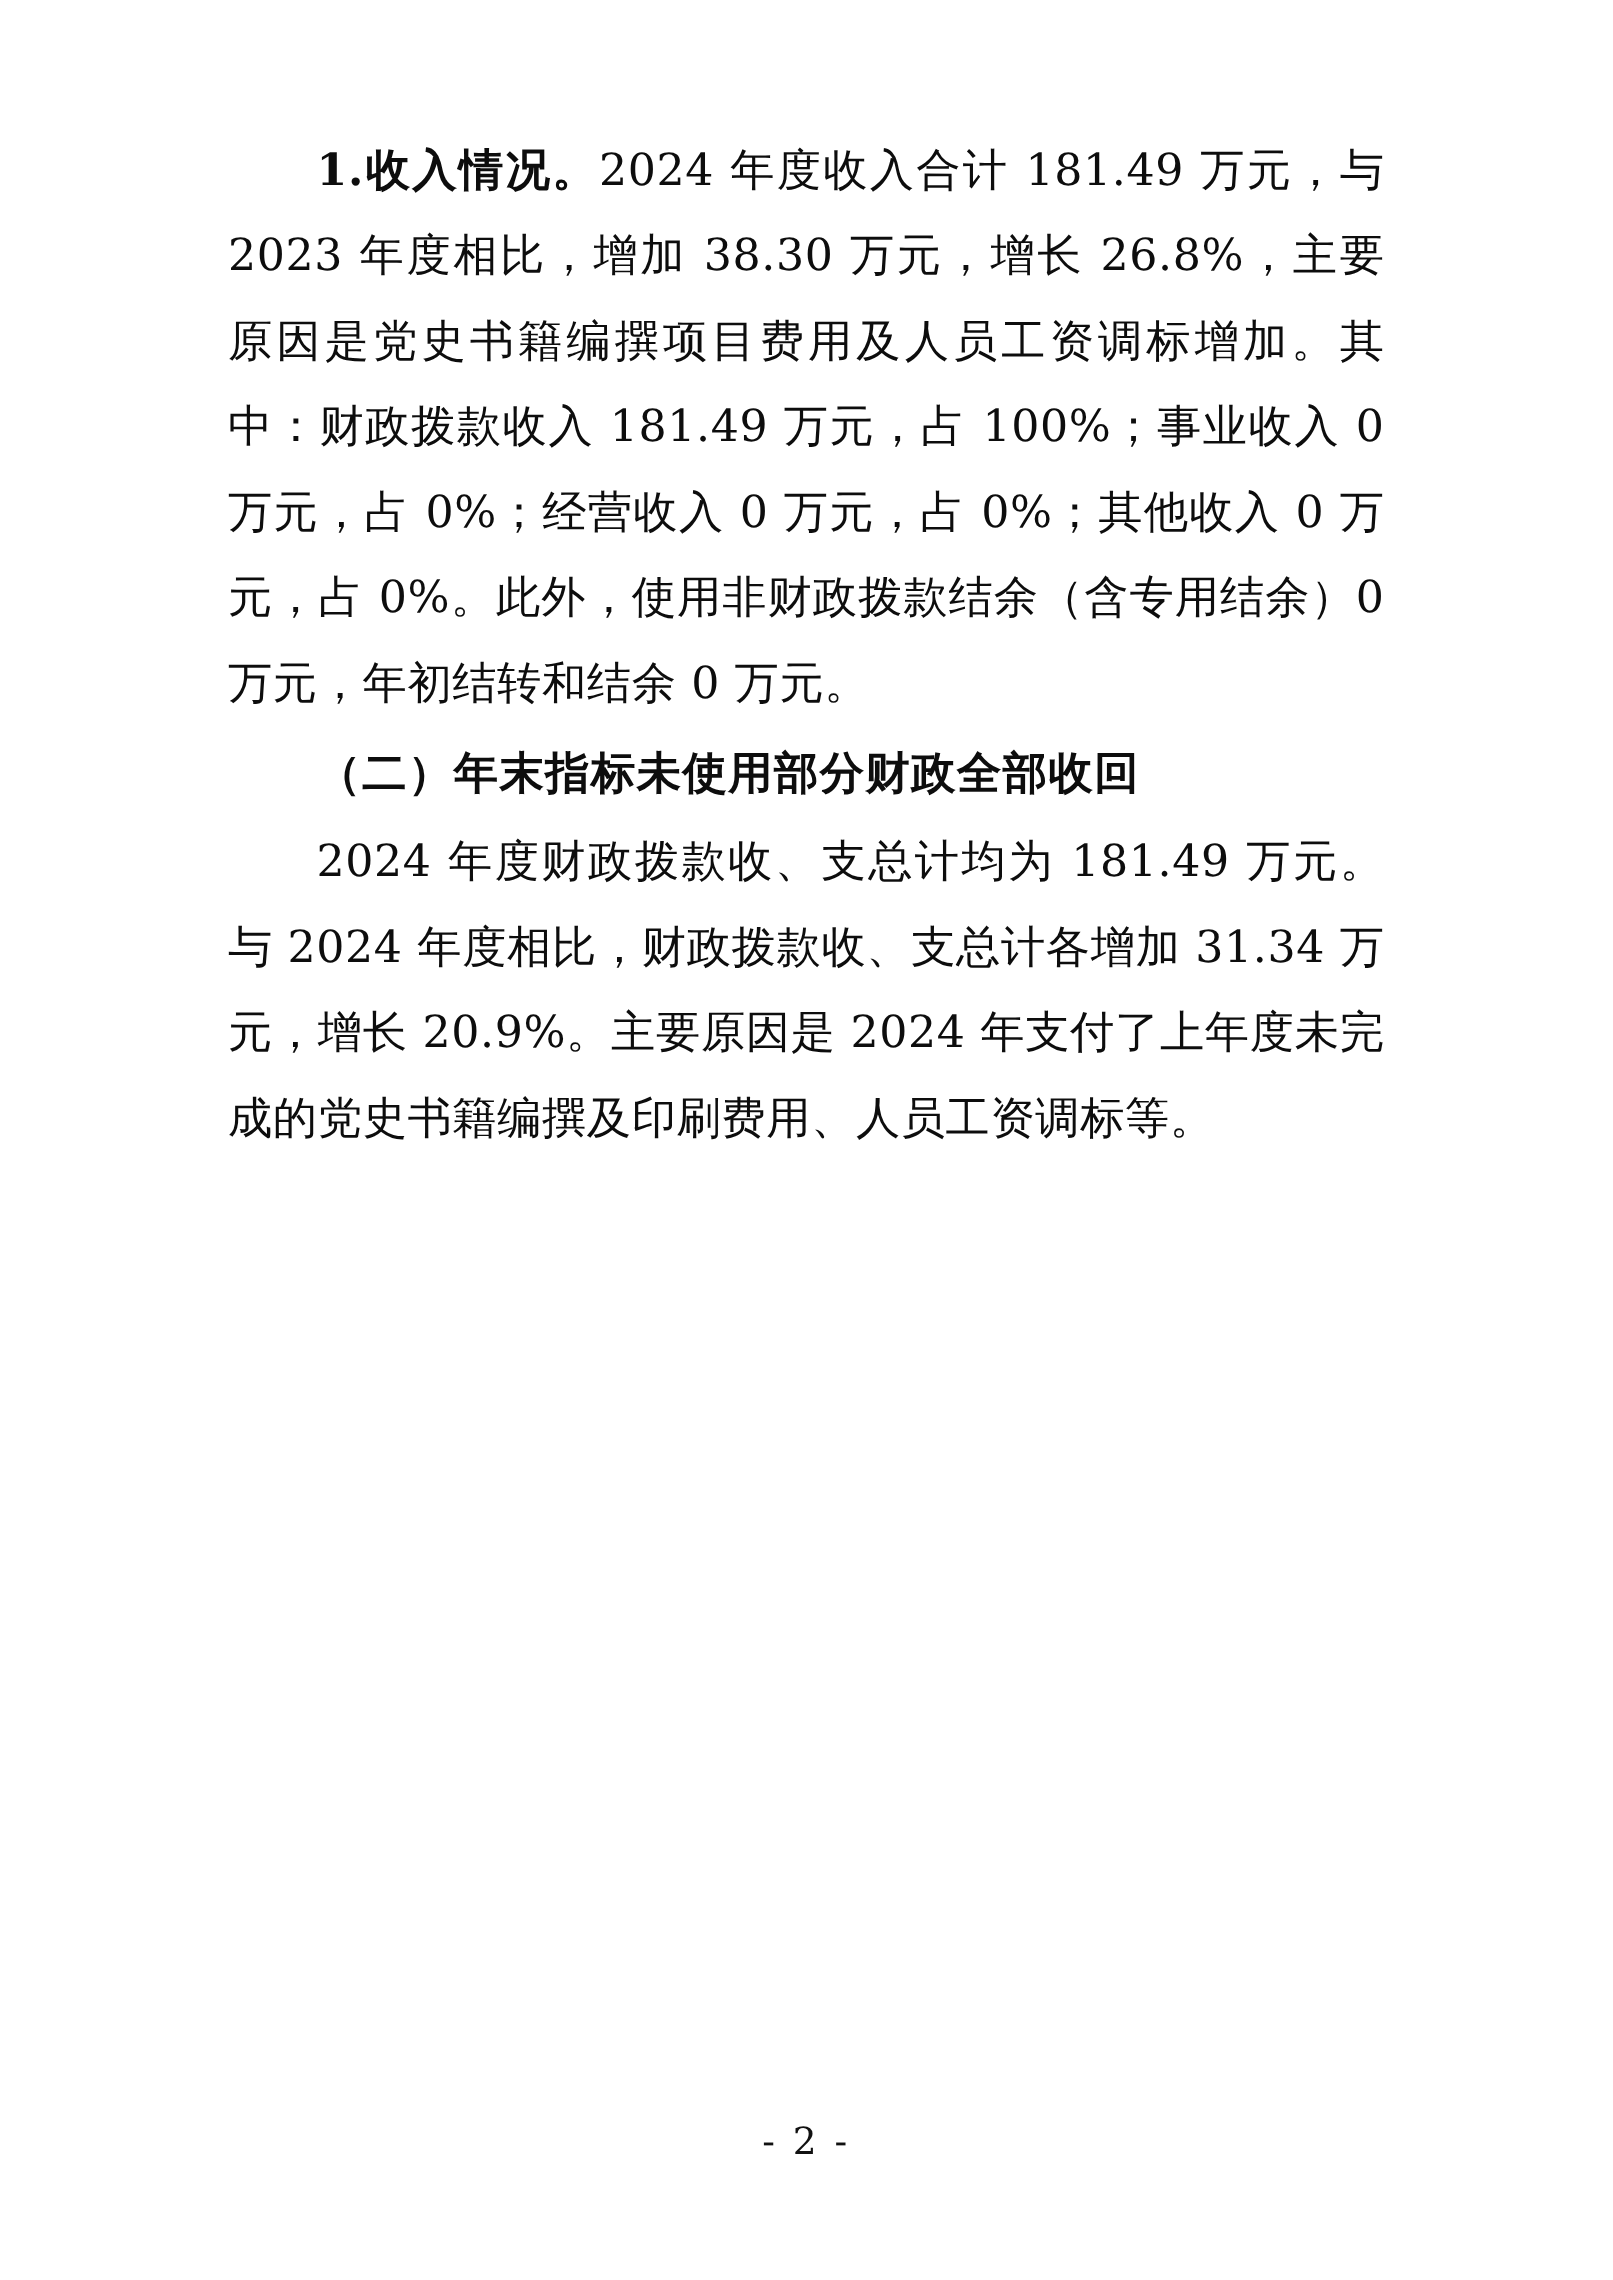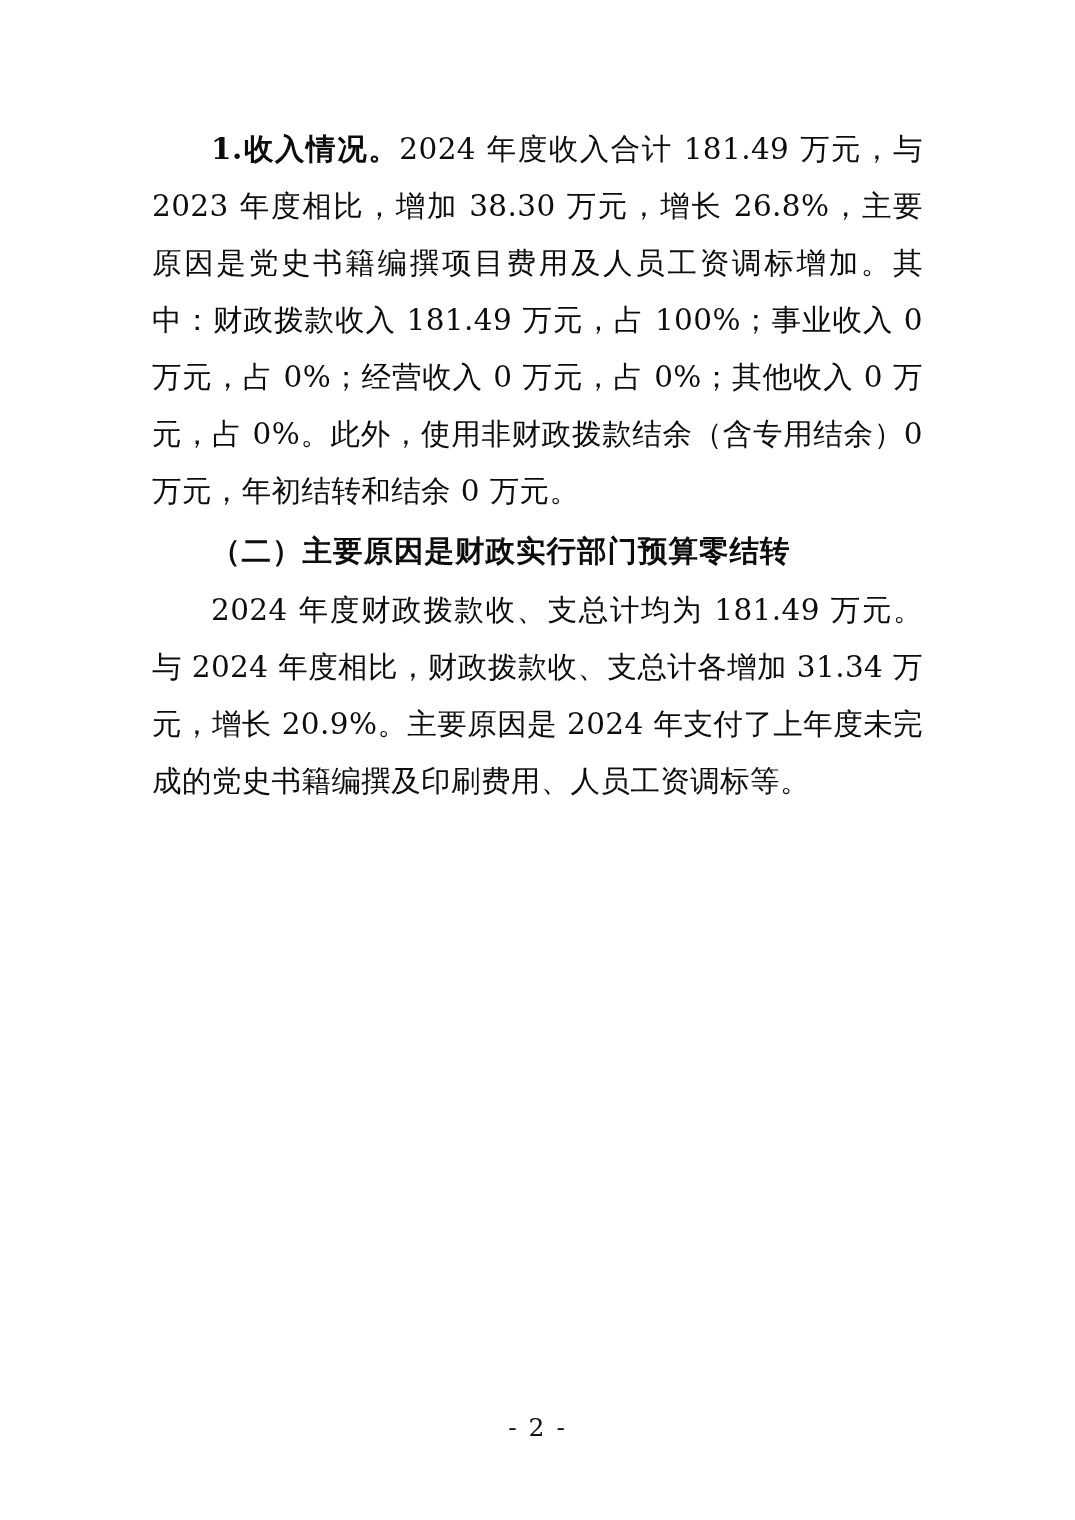--- a/index.html
+++ b/index.html
@@ -7,21 +7,21 @@
     padding: 0;
     background: #ffffff;
   }
   .page {
     position: relative;
     width: 1075px;
     height: 1520px;
     background: #ffffff;
     margin: 0 auto;
     box-sizing: border-box;
-    padding: 120px 152px 0 152px;
+    padding: 84px 152px 0 152px;
     font-family: "DejaVu Serif", "Liberation Serif", serif;
     color: #0d0d0d;
   }
   .body-text {
     font-size: 29.5px;
     line-height: 57px;
     text-align: justify;
     text-justify: inter-ideograph;
     letter-spacing: 0.4px;
   }
@@ -55,21 +55,21 @@
 </head>
 <body>
 
 <div class="page">
   <div class="body-text">
 
     <p class="para"><span class="lead">1.收入情况。</span><span>2024 年度收入合计 181.49 万元，与 2023 年度相比，增加 38.30 万元，增长 26.8%，主要原因是党史书籍编撰项目费用及人员工资调标增加。其中：财政拨款收入 181.49 万元，占 100%；事业收入 0 万元，占 0%；经营收入 0 万元，占 0%；其他收入 0 万元，占 0%。此外，使用非财政拨款结余（含专用结余）0 万元，年初结转和结余 0 万元。</span></p>
 
 
 
-    <p class="para"><span class="heading">（二）主要原因是财政实行部门预算零结转</span></p>
+    <p class="para"><span class="heading">（二）年末指标未使用部分财政全部收回</span></p>
 
     <p class="para"><span>2024 年度财政拨款收、支总计均为 181.49 万元。与 2024 年度相比，财政拨款收、支总计各增加 31.34 万元，增长 20.9%。主要原因是 2024 年支付了上年度未完成的党史书籍编撰及印刷费用、人员工资调标等。</span></p>
 
 
   </div>
 
   <div class="footer">- 2 -</div>
 </div>
 
 </body></html>

